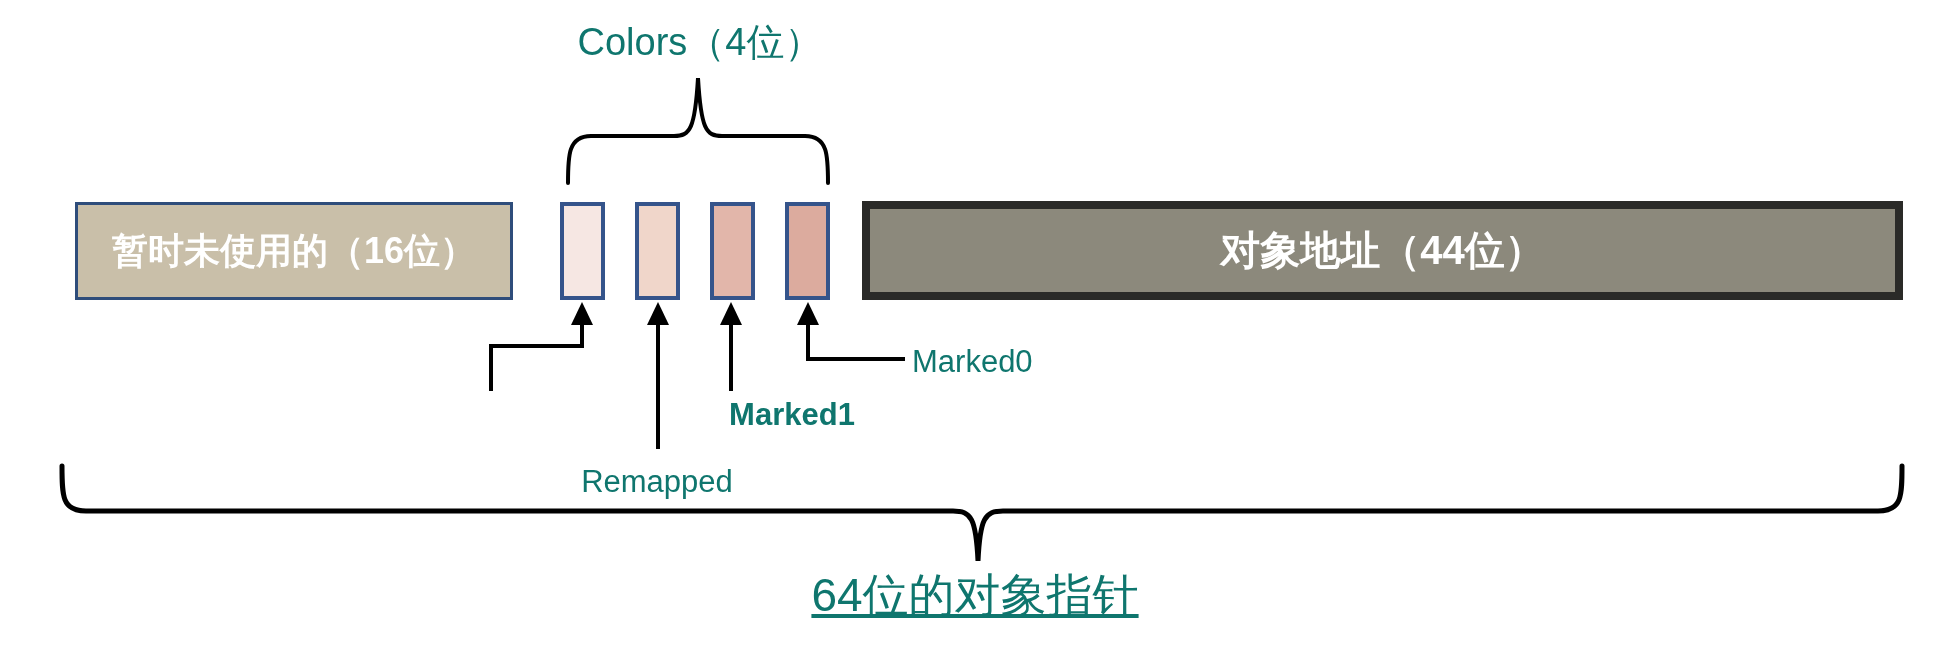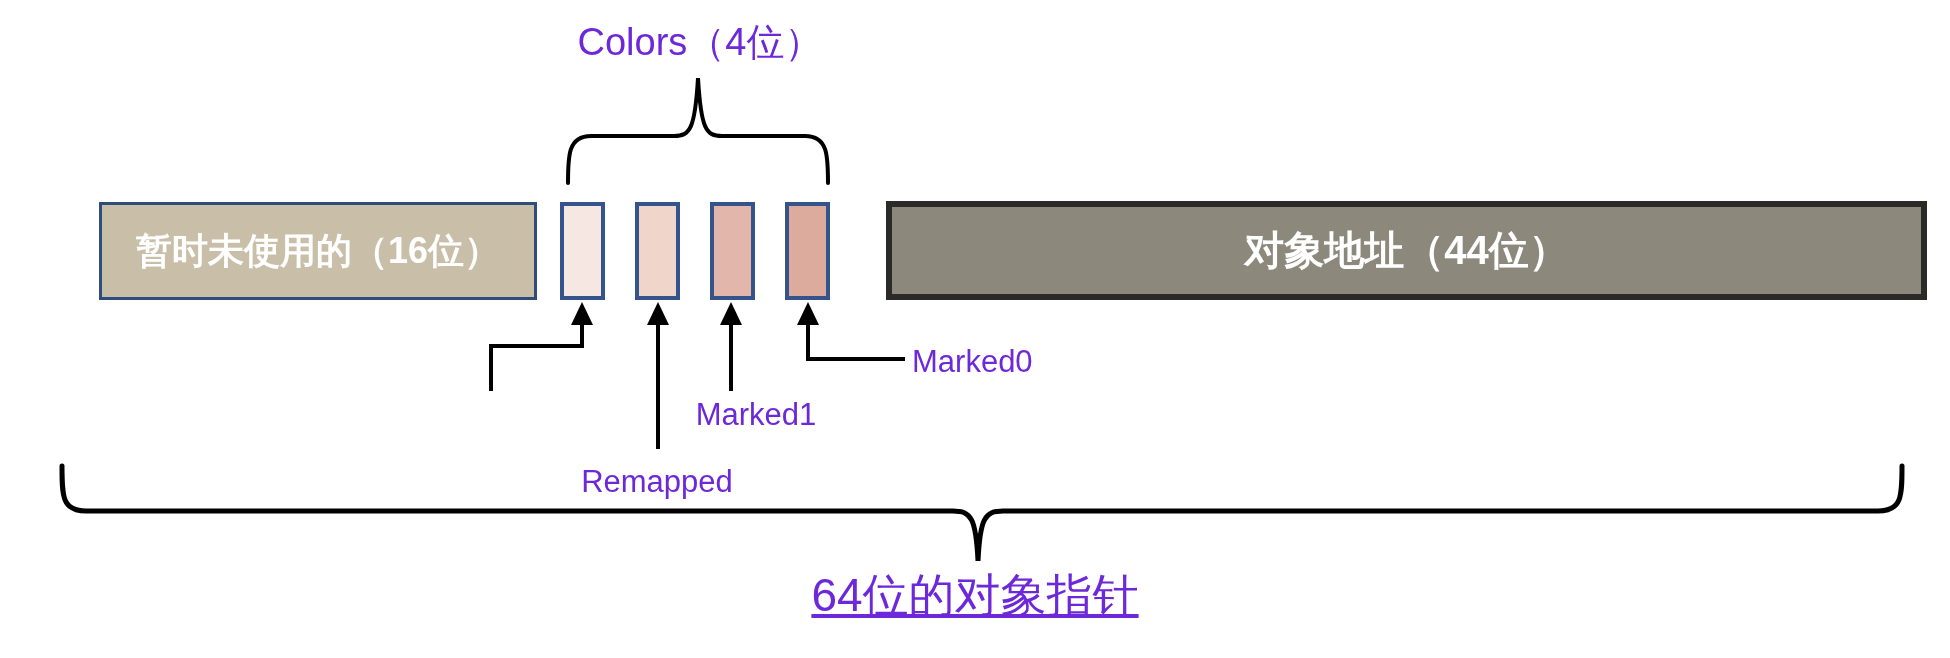--- a/index.html
+++ b/index.html
@@ -18,21 +18,21 @@
   .overlay {
     position: absolute;
     left: 0;
     top: 0;
     width: 1950px;
     height: 658px;
     pointer-events: none;
   }
   .txt {
     position: absolute;
-    color: #6d28d9;
+    color: #0f766e;
     white-space: nowrap;
   }
   .center-anchor { transform: translateX(-50%); }
   .title-label {
     left: 700px; top: 20px;
     font-size: 38px;
     line-height: 1.2;
   }
   .bottom-label {
     left: 975px; top: 568px;
@@ -44,37 +44,36 @@
     font-size: 31px;
     line-height: 1.15;
     text-align: center;
   }
   .box {
     position: absolute;
     box-sizing: border-box;
     display: flex;
     align-items: center;
     justify-content: center;
-    margin-left: 24px;
   }
   .box-label {
     color: #ffffff;
     font-weight: bold;
     white-space: nowrap;
   }
   .unused-box {
     left: 75px; top: 202px;
     width: 438px; height: 98px;
     border: 3px solid #2e4d7b;
   }
   .unused-box .box-label { font-size: 36px; }
   .address-box {
     left: 862px; top: 201px;
     width: 1041px; height: 99px;
-    border: 6px solid #fca5a5;
+    border: 8px solid #fca5a5;
   }
   .address-box .box-label { font-size: 40px; }
   .bit-box {
     position: absolute;
     box-sizing: border-box;
     top: 202px;
     width: 45px; height: 98px;
     border: 4px solid #35548b;
   }
   .bit-1 { left: 560px; }
@@ -129,18 +128,18 @@
   <div class="bit-box bit-1" style="background: rgb(246, 231, 227);"></div>
   <div class="bit-box bit-2" style="background: rgb(240, 214, 202);"></div>
   <div class="bit-box bit-3" style="background: rgb(226, 182, 170);"></div>
   <div class="bit-box bit-4" style="background: rgb(220, 171, 158);"></div>
 
   <div class="box address-box" style="background: rgb(140, 137, 124); border-color: rgb(42, 42, 40);">
     <span class="box-label" style="color: rgb(255, 255, 255);">对象地址（44位）</span>
   </div>
 
   <div class="txt bit-callout center-anchor" style="left:657px; top:464px;">Remapped</div>
-  <div class="txt bit-callout center-anchor" style="left:756px; top:397px;">Marked1</div>
+  <div class="txt bit-callout center-anchor" style="left:792px; top:397px;font-weight:bold;">Marked1</div>
   <div class="txt bit-callout" style="left:912px; top:344px;">Marked0</div>
 
   <div class="txt bottom-label center-anchor">64位的对象指针</div>
 
 </div>
 
 </body></html>

